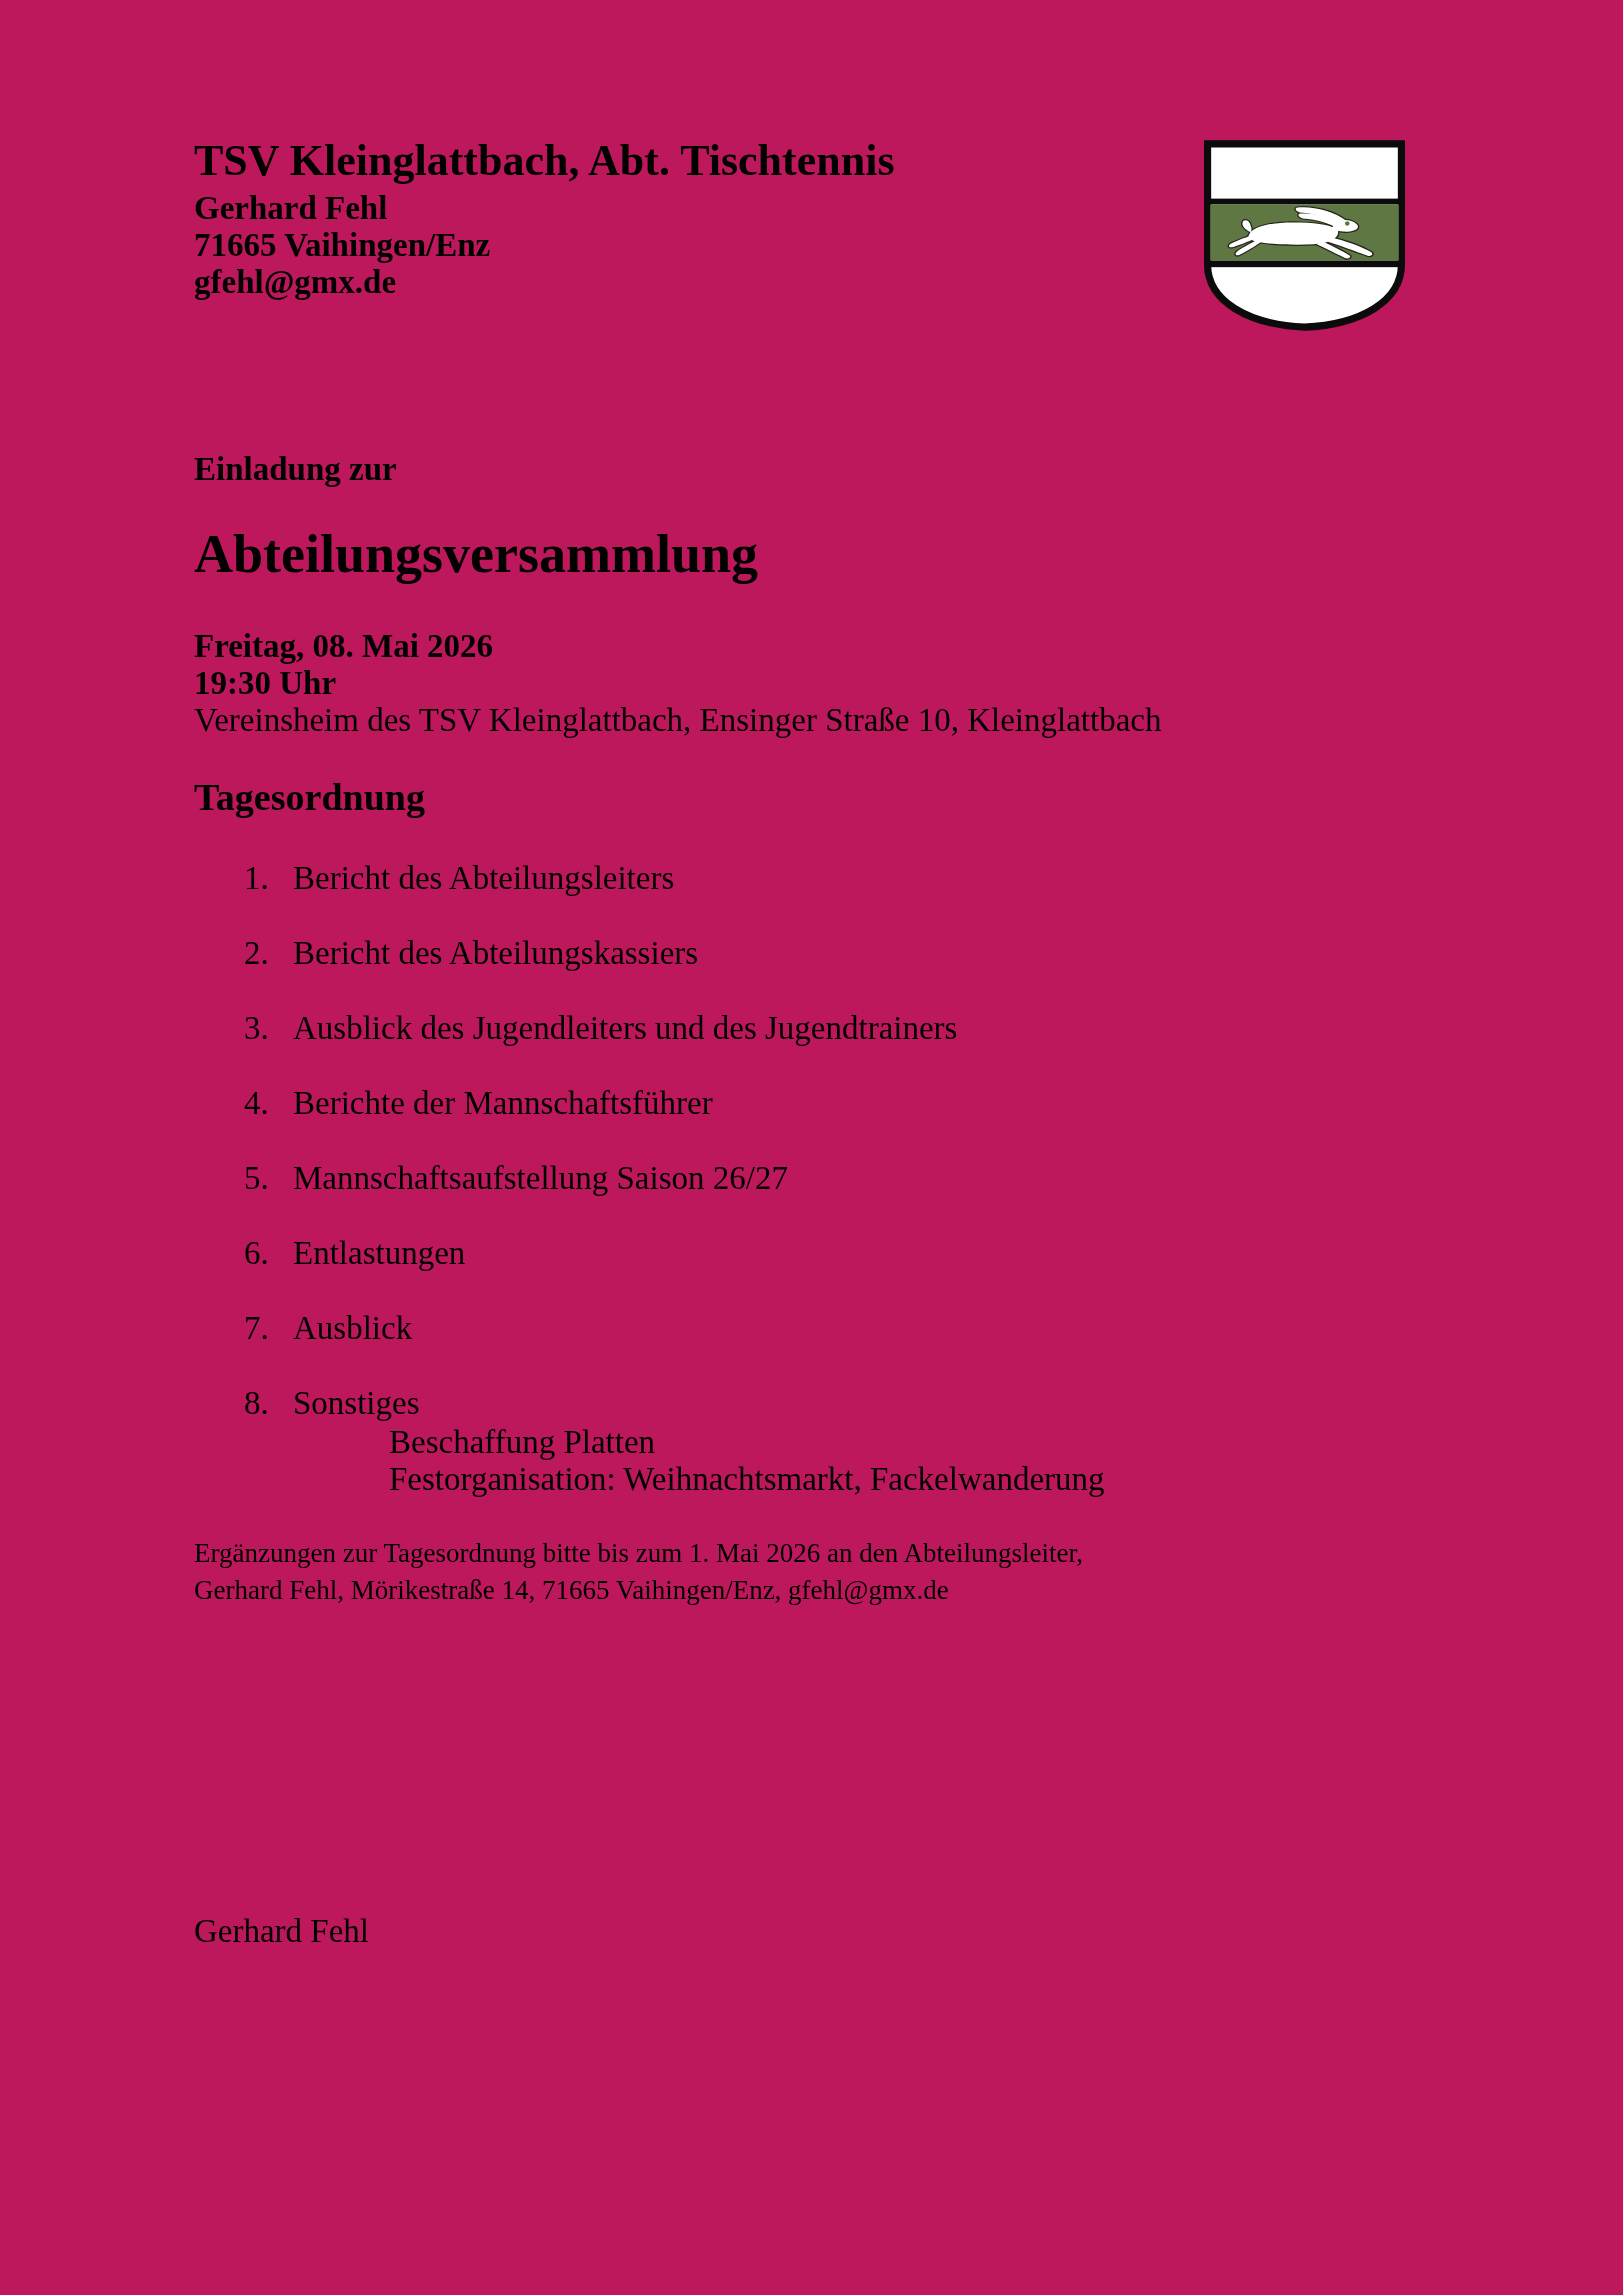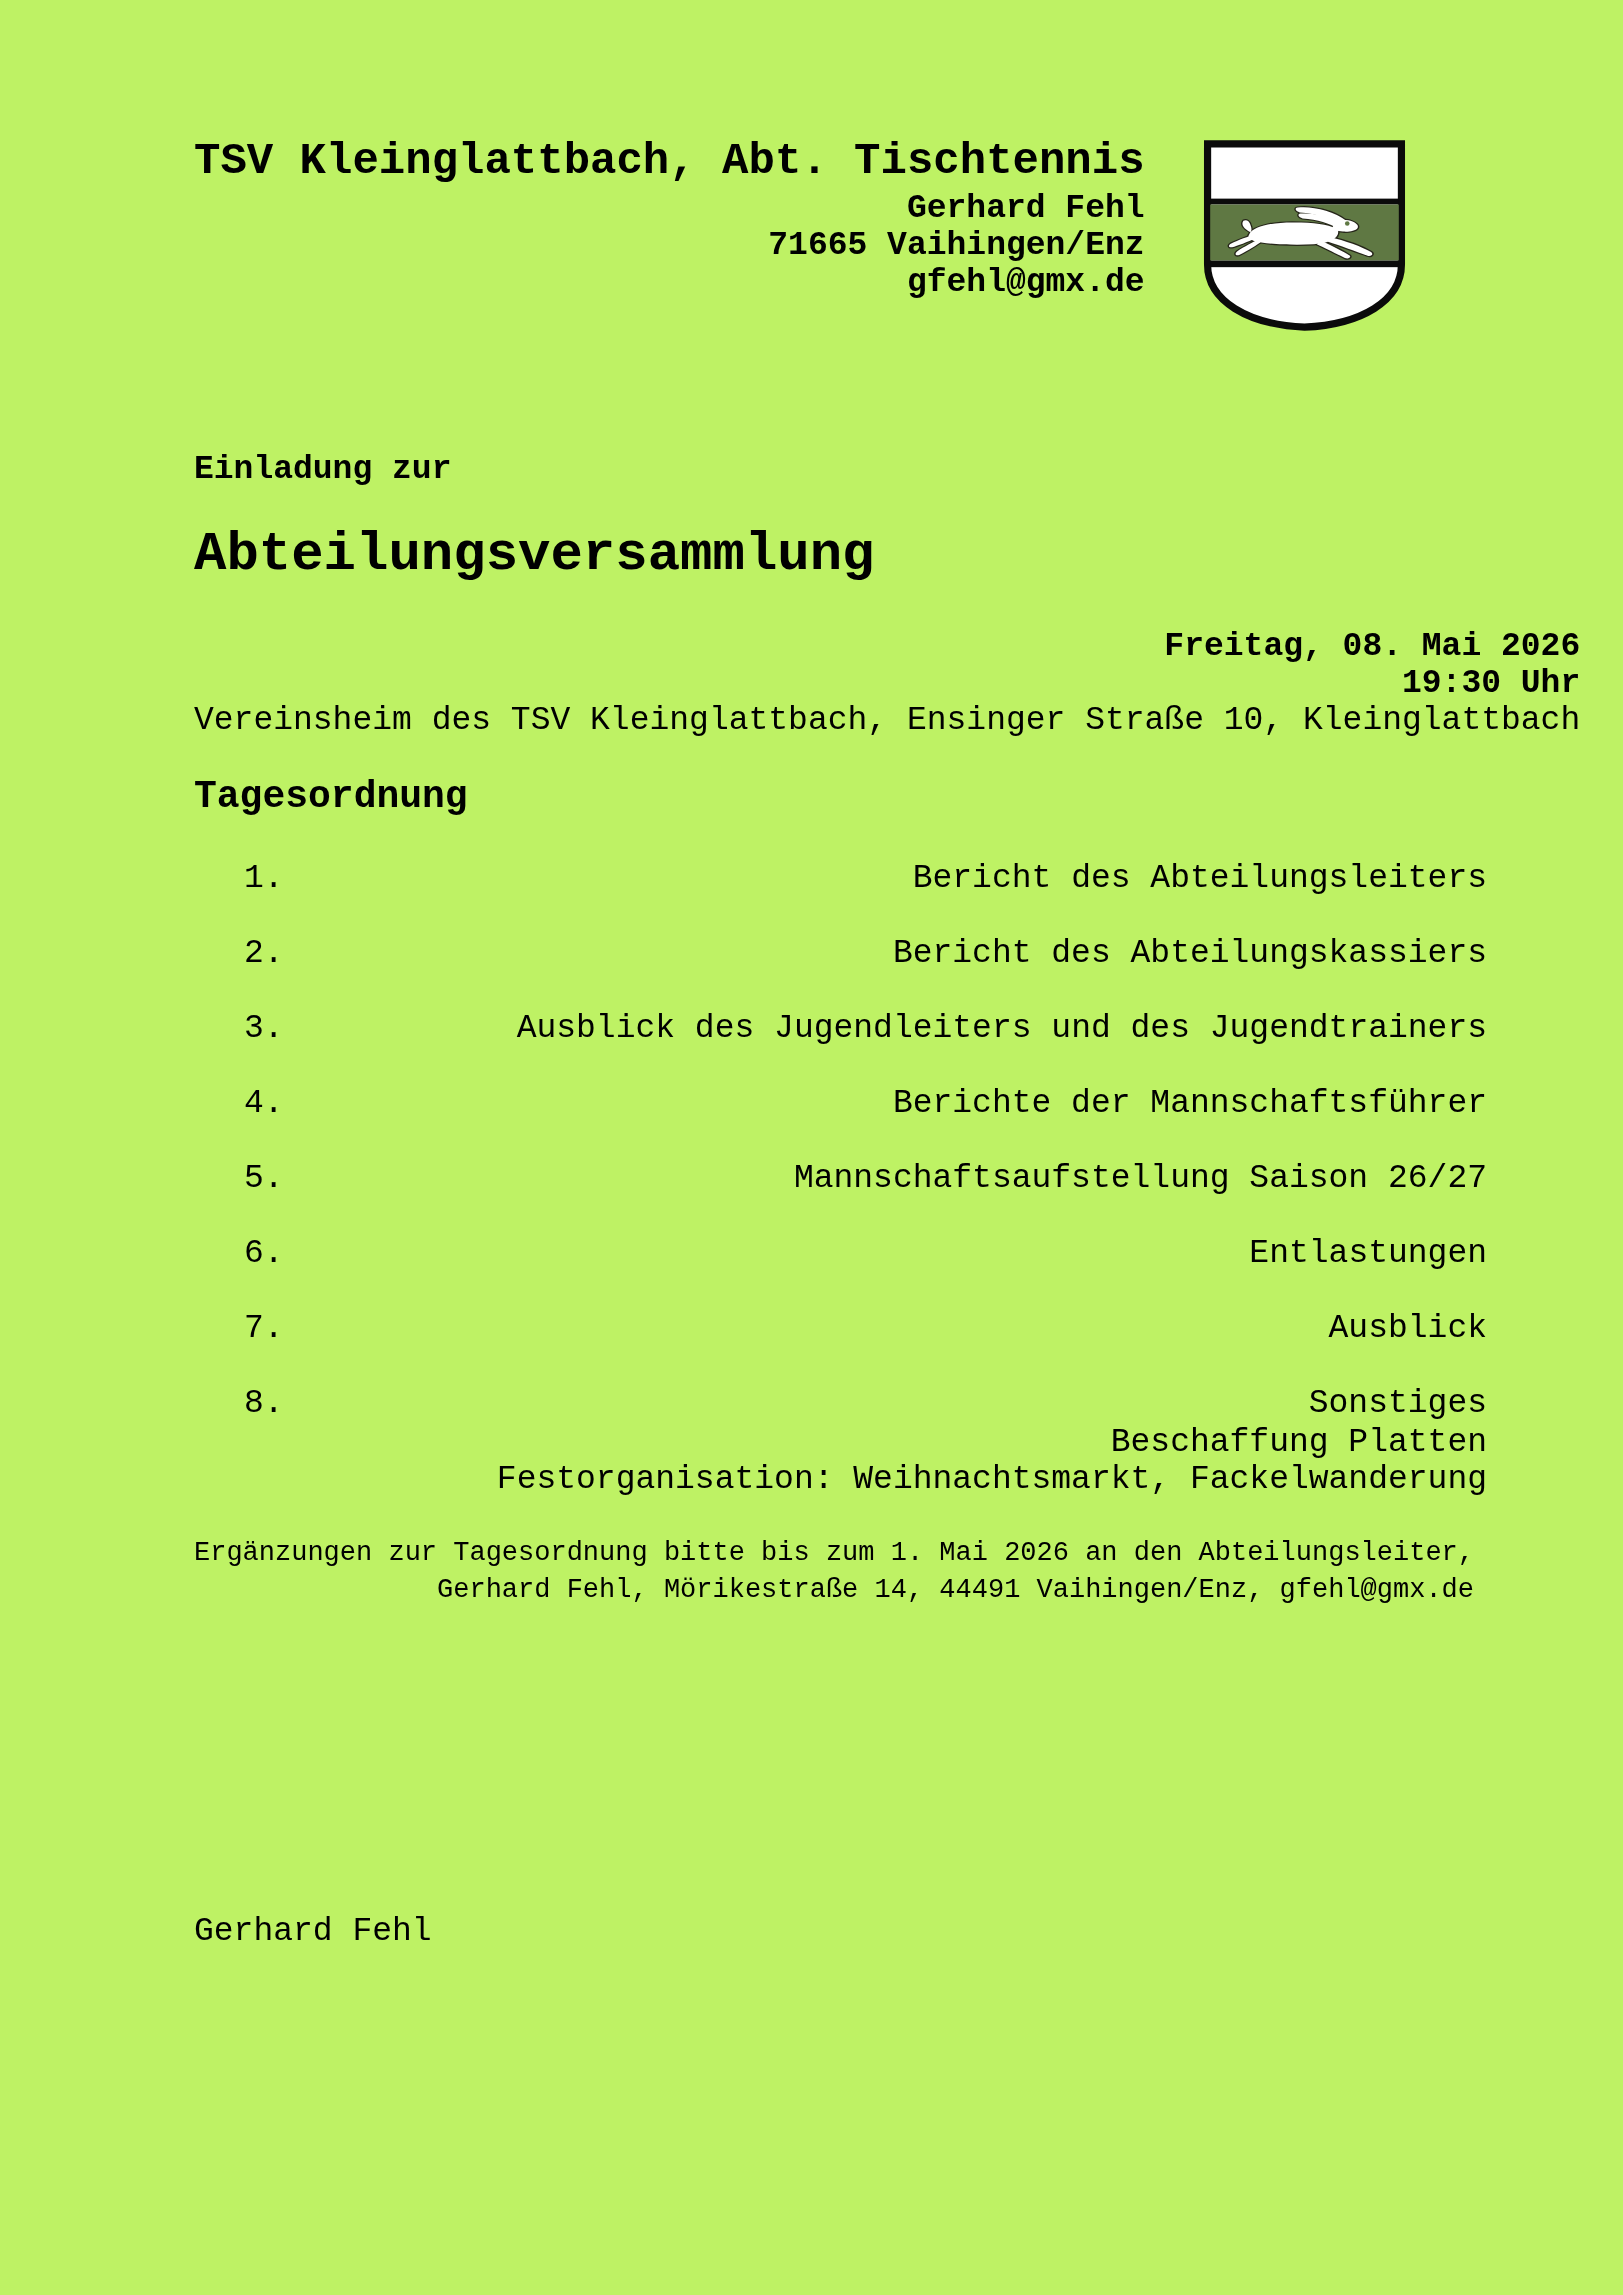--- a/index.html
+++ b/index.html
@@ -1,23 +1,22 @@
 <!DOCTYPE html>
 <html style="font-size:10.5px"><head>
 <meta charset="utf-8">
 <style>
   html,body{margin:0;padding:0;background:#e8e8e8;}
   .page{
     position:relative;
     width:1623px;height:2295px;
-    background:#bef264;
-    font-family:Liberation Mono, monospace;
+    background:#be185d;
+    font-family:Liberation Serif, serif;
     color:#000;
     overflow:hidden;
-    text-align:right;
   }
   .abs{position:absolute;}
   
   .page-title{font-size:44px;font-weight:bold;line-height:44px;margin:0 0 7.2px 0;white-space:nowrap;}
   .contact-line{font-size:33px;font-weight:bold;line-height:37px;white-space:nowrap;}
   
   .intro{font-size:33px;font-weight:bold;line-height:37px;white-space:nowrap;}
   .event-title{font-size:54px;font-weight:bold;line-height:59px;margin:0;white-space:nowrap;}
   .when-line{font-size:33px;line-height:37px;white-space:nowrap;}
   .when-line.bold{font-weight:bold;}
@@ -120,19 +119,19 @@
       <span class="txt">Sonstiges</span>
       <div class="subs">
         <div>Beschaffung Platten</div>
         <div>Festorganisation: Weihnachtsmarkt, Fackelwanderung</div>
       </div>
     </li>
   </ol>
 
   <div class="abs notes" style="left:194px;top:1535px;">
     <span>Ergänzungen zur Tagesordnung bitte bis zum 1. Mai 2026 an den Abteilungsleiter,</span>
-    <span>Gerhard Fehl, Mörikestraße 14, 44491 Vaihingen/Enz, gfehl@gmx.de</span>
+    <span>Gerhard Fehl, Mörikestraße 14, 71665 Vaihingen/Enz, gfehl@gmx.de</span>
   </div>
 
   <div class="abs signature" style="left:194px;top:1913px;">Gerhard Fehl</div>
 
 </div>
 
 
 </body></html>

